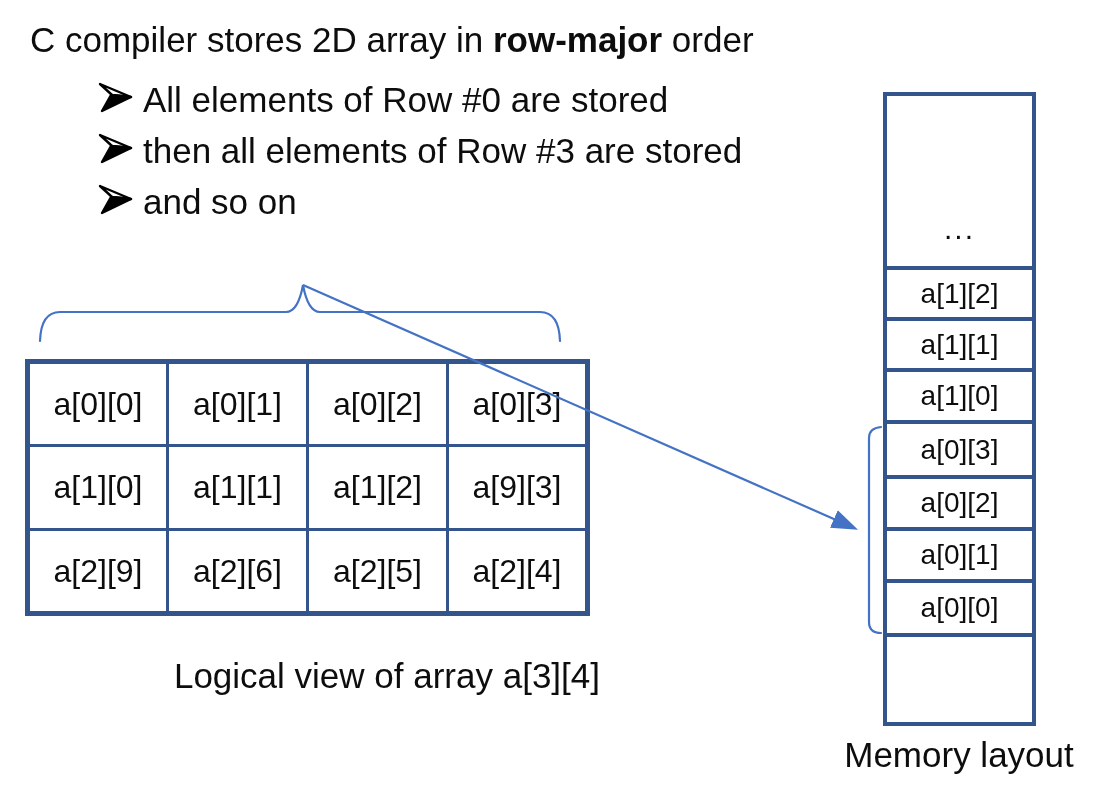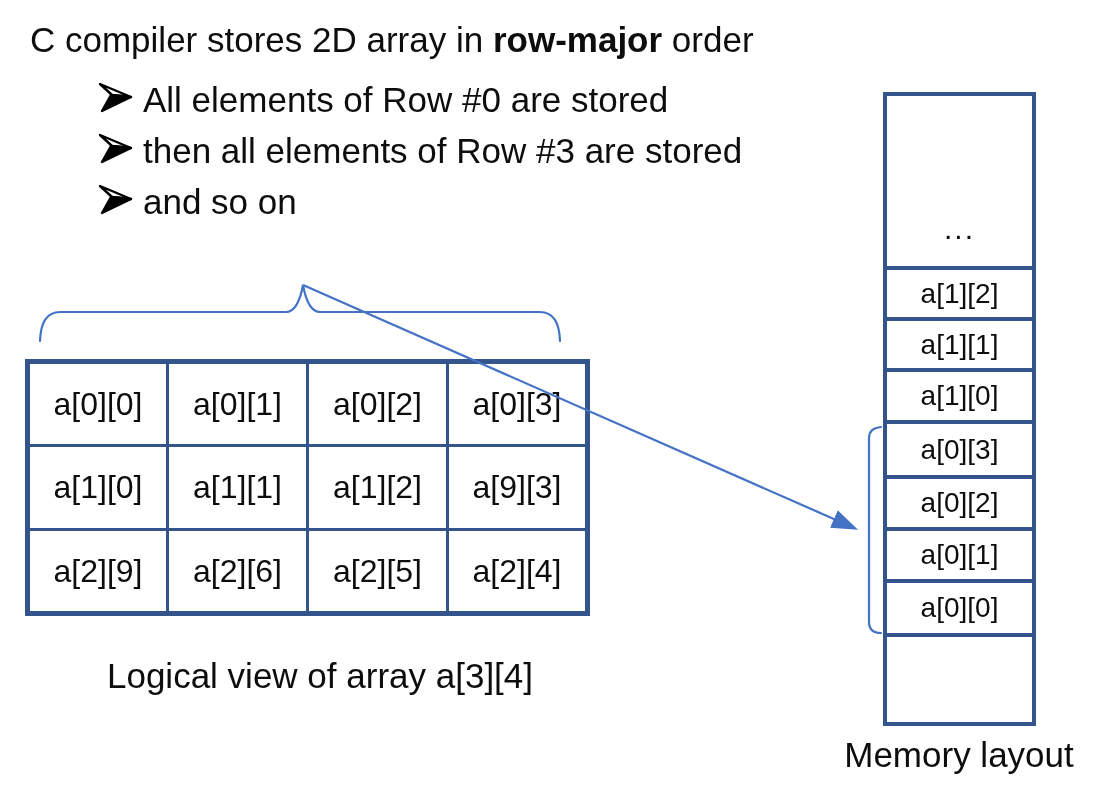--- a/index.html
+++ b/index.html
@@ -42,21 +42,21 @@
   }
   table.ltable td{
     border:3px solid var(--border-navy);
     width:140px;height:84px;
     text-align:center;vertical-align:middle;
     font-size:32px;color:var(--text-black);
     background:#fff;
   }
   .ltable-caption{
     position:absolute;left:40px;top:656px;width:560px;
-    text-align:center;font-size:35px;white-space:nowrap;
+    text-align:right;font-size:35px;white-space:nowrap;
   }
 
   
   .mcol{
     position:absolute;left:883px;top:92px;width:153px;
     border:4px solid var(--border-navy);
     background:#fff;
     display:flex;flex-direction:column;
   }
   .mcell{

